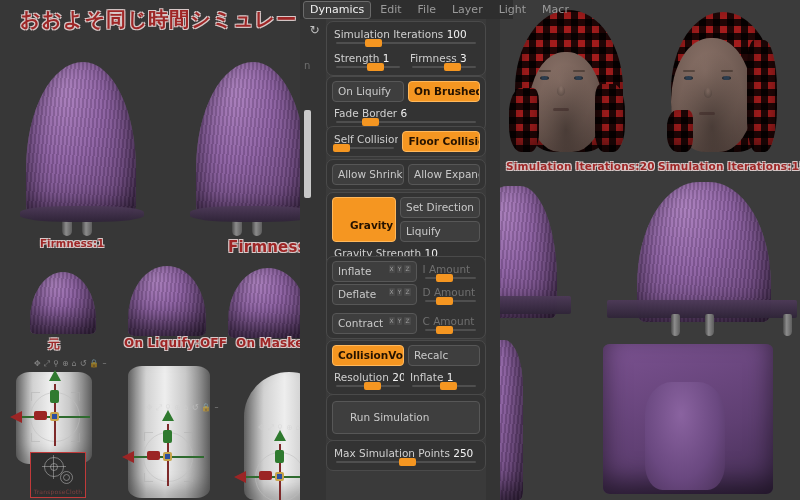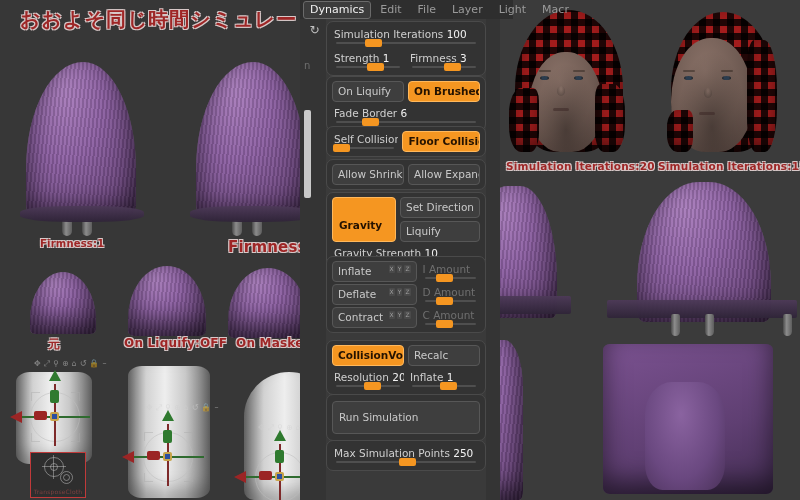--- a/index.html
+++ b/index.html
@@ -137,21 +137,21 @@
     background:#333333; border:1px solid #4a4a4a; border-radius:7px;
     padding:4px 5px;
   }
   .row { display:flex; gap:4px; align-items:stretch; }
   .btn {
     flex:1; position:relative; background:#3e3e3e; border:1px solid #575757; border-radius:4px;
     color:#c9c9c9; font-size:10.5px; padding:3px 5px 4px; line-height:1.15; text-align:left;
     white-space:nowrap; overflow:hidden;
   }
   .btn.on { background:#f59621; border-color:#ffb85c; color:#241200; font-weight:600; }
-  .btn.tall { padding:9px 6px 10px; }
+  .btn.tall { padding:9px 17px 10px; }
 
   
   .slider { position:relative; flex:1; background:#3e3e3e; border:1px solid #575757; border-radius:4px;
             padding:3px 5px 7px; overflow:hidden; }
   .slider.bare { background:transparent; border:none; border-radius:0; padding:2px 2px 7px; }
   .slider .s-text { font-size:10.5px; color:#cfcfcf; line-height:1.15; white-space:nowrap; }
   .slider .s-text .val { color:#f2f2f2; }
   .slider.dim .s-text { color:#6f6f6f; }
   .s-track { position:absolute; left:4px; right:4px; bottom:3px; height:2px; background:#4f4f4f; border-radius:1px; }
   .s-knob { position:absolute; bottom:0px; width:17px; height:8px; background:#f59621; border-radius:2px; }
@@ -511,21 +511,21 @@
             <span>Y</span>
             <span>Z</span>
           </span>
         </div>
         <div class="slider bare dim">
           <div class="s-text"><span>I Amount</span></div>
           <div class="s-track"></div>
           <div class="s-knob" style="left:26%;"></div>
         </div>
       </div>
-      <div class="row" style="margin-bottom:2px;">
+      <div class="row" style="margin-bottom:8px;">
         <div class="btn" style="position:relative; padding-right:22px;">
           <span>Deflate</span>
           <span class="xyz">
             <span>X</span>
             <span>Y</span>
             <span>Z</span>
           </span>
         </div>
         <div class="slider bare dim">
           <div class="s-text"><span>D Amount</span></div>

